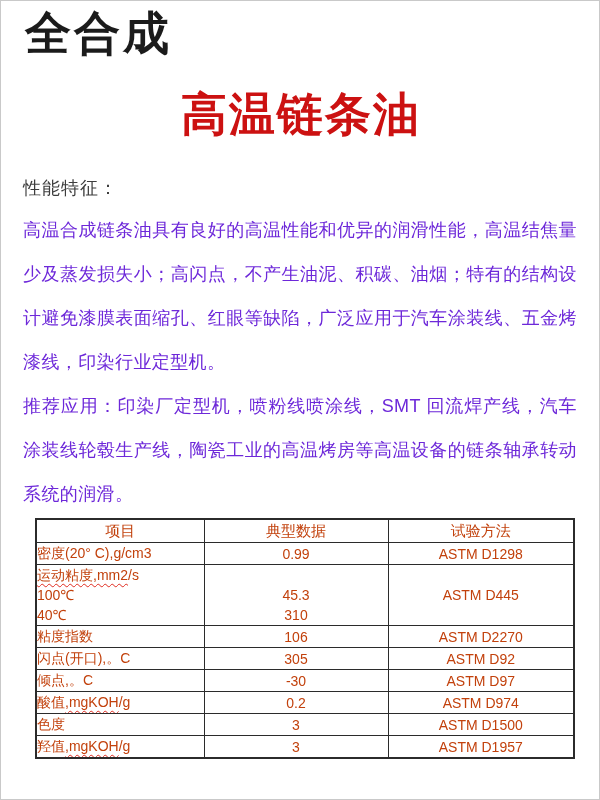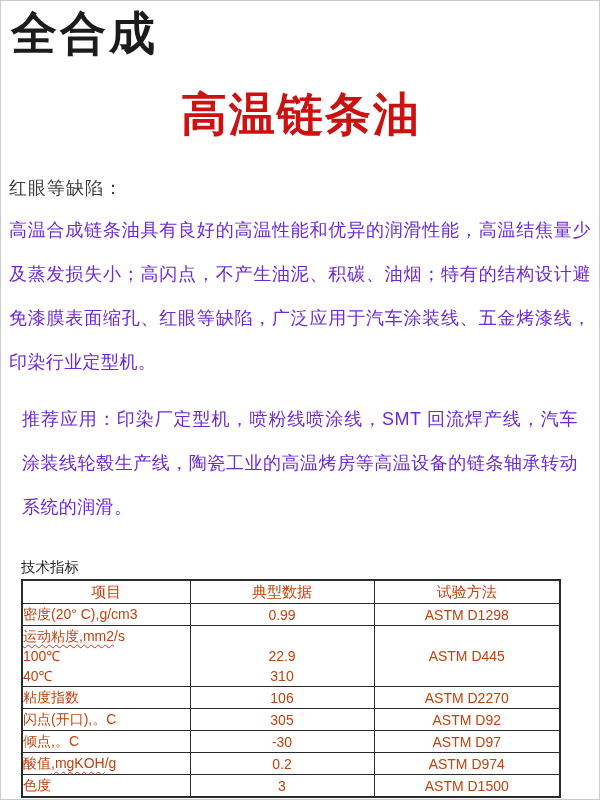--- a/index.html
+++ b/index.html
@@ -2,21 +2,21 @@
 <html><head>
 <meta charset="utf-8">
 <style>
   html,body { margin:0; padding:0; background:#fff; }
   .page {
     position:relative;
     width:600px; height:800px;
     box-sizing:border-box;
     background:#ffffff;
     border:1px solid #c9c9c9;
-    padding:0 8px;
+    padding:0 22px;
     overflow:hidden;
     font-family:"Liberation Sans", sans-serif;
   }
   .black-title {
     margin:6px 0 0 2px;
     font-size:46px; line-height:52px;
     font-weight:800; color:#1b1b1b;
     letter-spacing:3px;
   }
   .red-title {
@@ -33,21 +33,21 @@
     font-weight:500;
   }
   .body-par {
     margin:8px 0 0 0;
     font-size:18px; line-height:44px;
     color:#6d28d9;
     text-align:justify;
     letter-spacing:0.4px;
     font-weight:500;
   }
-  .body-par.second { margin:13px; }
+  .body-par.second { margin:0; }
   .specs-label {
     margin:28px 0 0 12px;
     font-size:14.5px; line-height:20px;
     color:#2b2b2b; font-weight:500;
   }
   table.specs {
     margin:2px 0 0 12px;
     border-collapse:collapse;
     table-layout:fixed;
     width:538px;
@@ -81,25 +81,24 @@
   }
 </style>
 </head>
 <body>
 
 <div class="page">
 
   <h1 class="black-title">全合成</h1>
   <h2 class="red-title">高温链条油</h2>
 
-  <div class="sec-heading">红眼等缺陷：</div>
+  <div class="sec-heading">性能特征：</div>
   <p class="body-par">高温合成链条油具有良好的高温性能和优异的润滑性能，高温结焦量少及蒸发损失小；高闪点，不产生油泥、积碳、油烟；特有的结构设计避免漆膜表面缩孔、红眼等缺陷，广泛应用于汽车涂装线、五金烤漆线，印染行业定型机。</p>
   <p class="body-par second">推荐应用：印染厂定型机，喷粉线喷涂线，SMT 回流焊产线，汽车涂装线轮毂生产线，陶瓷工业的高温烤房等高温设备的链条轴承转动系统的润滑。</p>
 
-  <div class="specs-label">技术指标</div>
 
   <table class="specs">
     <colgroup>
         <col class="c1">
         <col class="c2">
         <col class="c3">
       </colgroup>
     <tbody>
         <tr>
       <th>项目</th>
@@ -112,21 +111,21 @@
       <td class="center">ASTM D1298</td>
     </tr>
     <tr>
       <td class="left multi">
         <div class="vline"><span class="sq">运动粘度,mm2</span><span>/s</span></div>
         <div class="vline">100℃</div>
         <div class="vline">40℃</div>
       </td>
       <td class="center multi">
         <div class="vline"></div>
-        <div class="vline">22.9</div>
+        <div class="vline">45.3</div>
         <div class="vline">310</div>
       </td>
       <td class="center multi">ASTM D445</td>
     </tr>
     <tr>
       <td class="left">粘度指数</td>
       <td class="center">106</td>
       <td class="center">ASTM D2270</td>
     </tr>
     <tr>
@@ -142,16 +141,21 @@
     <tr>
       <td class="left"><span>酸值</span><span class="sq">,mgKOH</span><span>/g</span></td>
       <td class="center">0.2</td>
       <td class="center">ASTM D974</td>
     </tr>
     <tr>
       <td class="left">色度</td>
       <td class="center">3</td>
       <td class="center">ASTM D1500</td>
     </tr>
+    <tr>
+      <td class="left"><span>羟值</span><span class="sq">,mgKOH</span><span>/g</span></td>
+      <td class="center">3</td>
+      <td class="center">ASTM D1957</td>
+    </tr>
   </tbody>
     </table>
 
 </div>
 
 </body></html>

